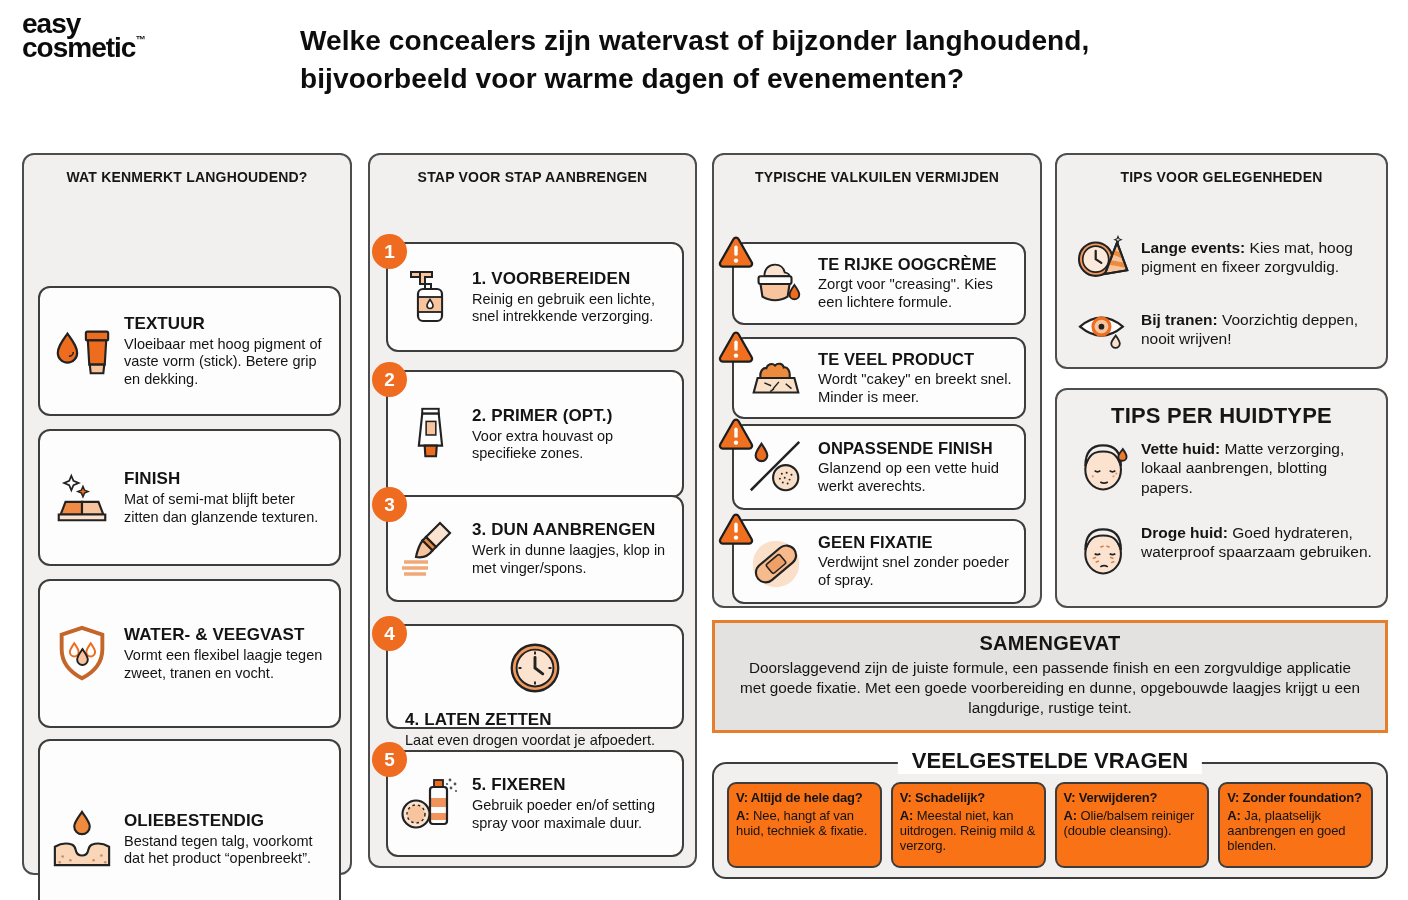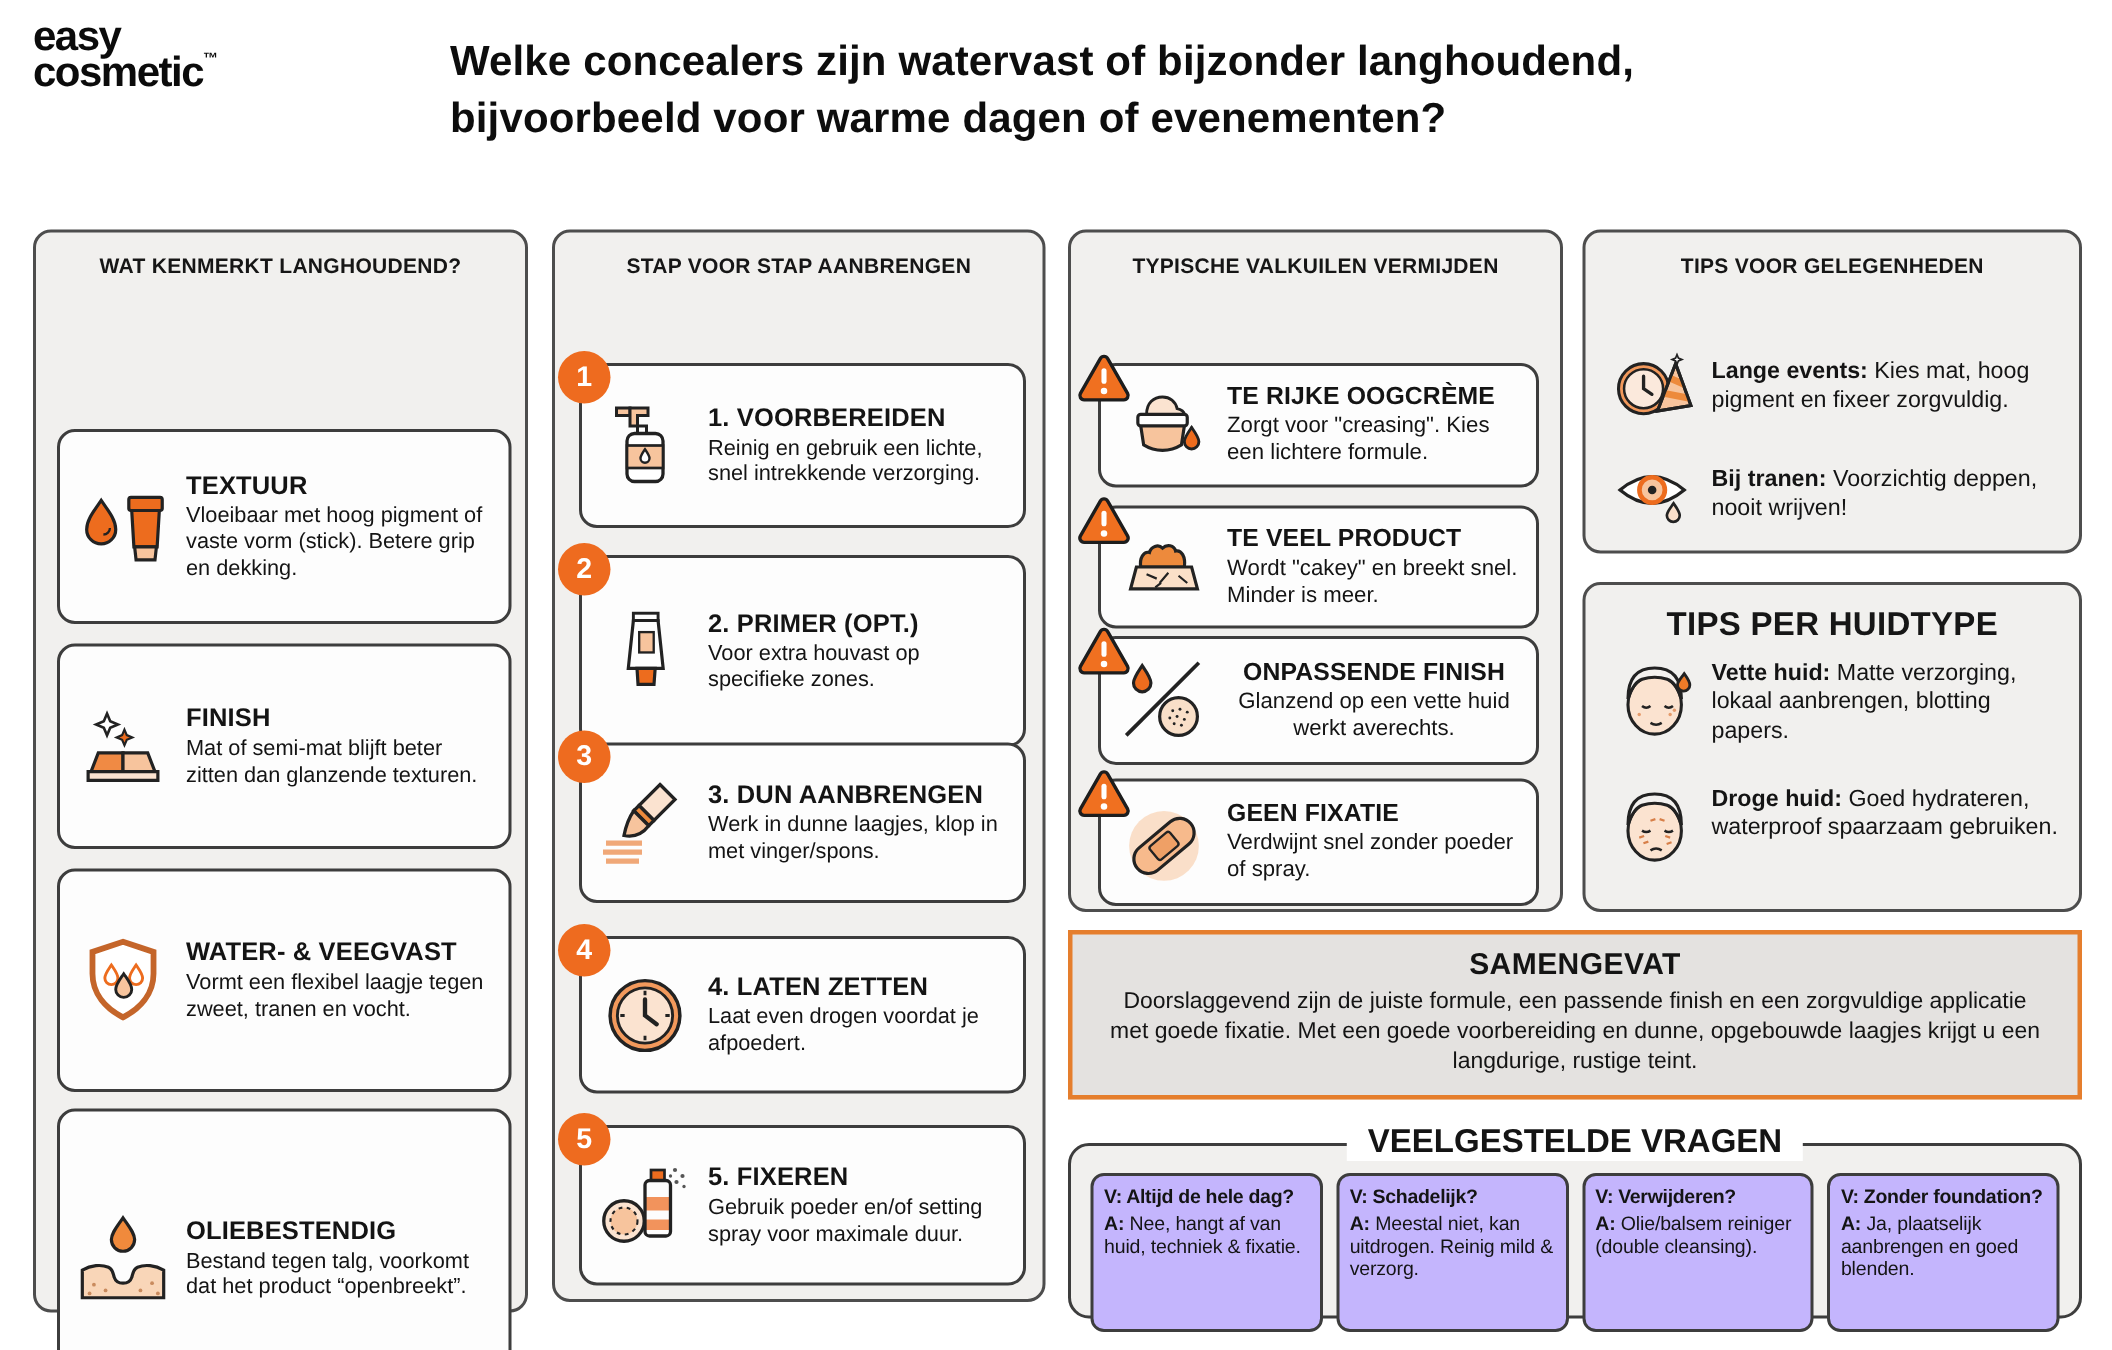--- a/index.html
+++ b/index.html
@@ -29,29 +29,29 @@
   #col3{left:712px;top:153px;width:330px;height:455px;}
   #col4a{left:1055px;top:153px;width:333px;height:216px;}
   #col4b{left:1055px;top:388px;width:333px;height:220px;}
   
   .c1{left:14px;width:303px;margin-top:44px;}
   #c1a{top:87px;height:130px;} #c1b{top:230px;height:137px;}
   #c1c{top:380px;height:149px;} #c1d{top:540px;height:200px;}
   
   .c2{left:16px;width:298px;}
   #c2a{top:87px;height:110px;} #c2b{top:215px;height:128px;} #c2c{top:340px;height:107px;}
-  #c2d{top:469px;height:105px;} #c2e{top:595px;height:107px;}
+  #c2d{top:469px;height:105px;flex-direction:column;} #c2e{top:595px;height:107px;}
   .step-num{position:absolute;left:2px;width:35px;height:35px;border-radius:50%;
         background:#EE6B1F;color:#fff;font-weight:bold;font-size:19px;display:flex;
         align-items:center;justify-content:center;z-index:3;}
   #n1{top:79px;} #n2{top:207px;} #n3{top:332px;} #n4{top:461px;} #n5{top:587px;}
   
   .c3{left:18px;width:294px;}
   #c3a{top:87px;height:83px;} #c3b{top:182px;height:82px;}
-  #c3c{top:269px;height:86px;text-align:center;} #c3d{top:364px;height:85px;}
+  #c3c{top:269px;height:86px;} #c3d{top:364px;height:85px;}
   .warn{position:absolute;left:3px;z-index:3;}
   #w1{top:81px;} #w2{top:176px;} #w3{top:263px;} #w4{top:358px;}
   .c3 .card-title{font-size:16.5px;}
   .c3 .card-body{font-size:14.8px;}
   
   .tip-row{position:absolute;left:12px;right:8px;display:flex;align-items:flex-start;}
   .tip-icon{flex:0 0 72px;display:flex;justify-content:center;}
   .tip-text{font-size:15.5px;line-height:1.25;padding-top:3px;}
   .b{font-weight:bold;}
   #t4a1{top:80px;} #t4a2{top:152px;}
@@ -61,22 +61,22 @@
   #samengevat{position:absolute;left:712px;top:620px;width:676px;height:113px;
         background:#e4e2e0;border:3px solid #E57E2D;border-radius:0;box-sizing:border-box;}
   .sum-title{font-size:20px;font-weight:bold;text-align:center;margin-top:9px;letter-spacing:0.3px;}
   .sum-body{font-size:15.3px;text-align:center;line-height:1.3;padding:3px 22px 0;}
   
   #faq{position:absolute;left:712px;top:762px;width:676px;height:117px;
         background:#f1f0ee;border:2.5px solid #3d3d3d;border-radius:14px;box-sizing:border-box;}
   .faq-title{position:absolute;top:-16px;left:50%;transform:translateX(-50%);
         background:#ffffff;padding:0 14px;font-weight:bold;font-size:22px;white-space:nowrap;}
   .faq-cards{display:flex;gap:9px;padding:18px 13px 0;}
-  .faq-card{flex:1;background:#c4b5fd;border:2px solid #3d3d3d;border-radius:9px;
-        padding:6px 7px;box-sizing:border-box;height:106px;}
+  .faq-card{flex:1;background:#f97316;border:2px solid #3d3d3d;border-radius:9px;
+        padding:6px 7px;box-sizing:border-box;height:86px;}
   .faq-q{font-weight:bold;font-size:13px;letter-spacing:-0.2px;margin-bottom:3px;}
   .faq-a{font-size:13px;line-height:1.17;letter-spacing:-0.1px;}
 </style>
 </head>
 <body>
 
 <div id="logo">
   <div><span>easy</span></div>
   <div><span>cosmetic</span><span class="tm">™</span></div>
 </div>

